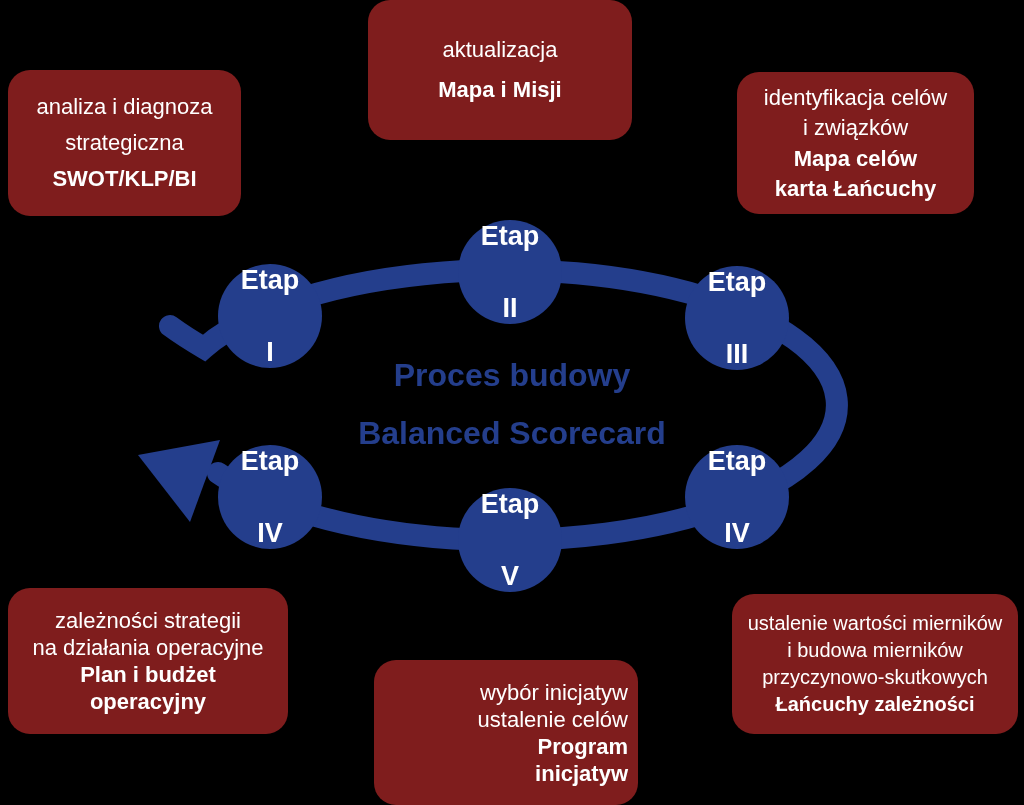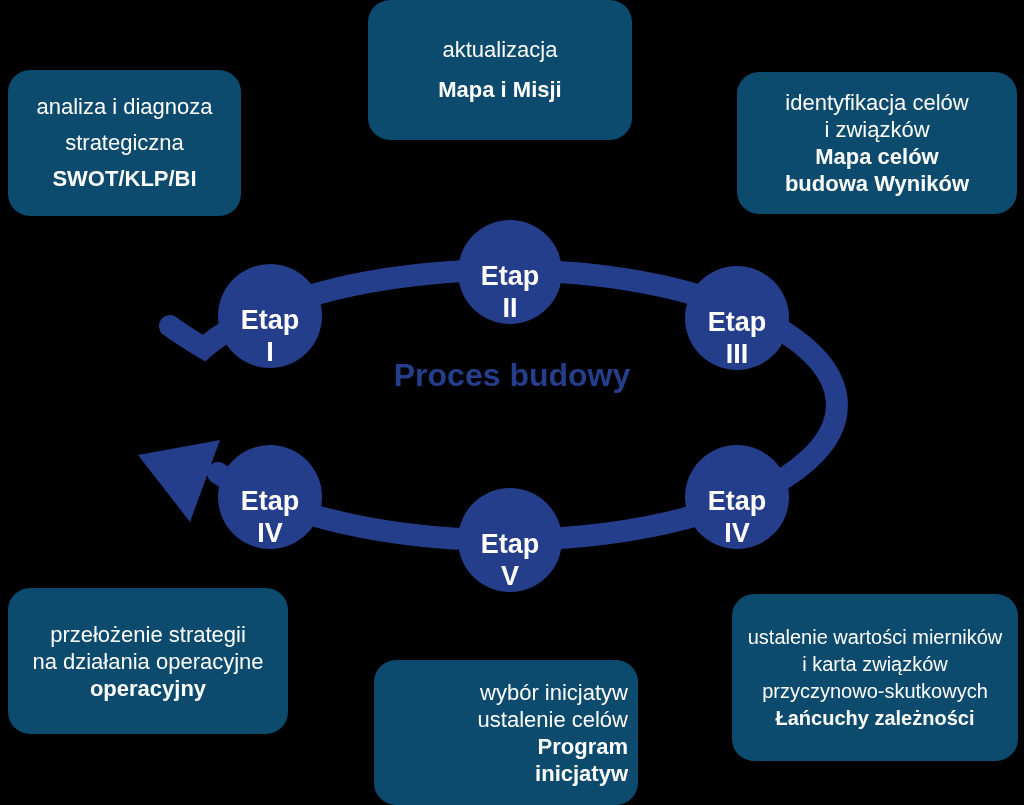--- a/index.html
+++ b/index.html
@@ -10,59 +10,59 @@
     background: #000000;
     overflow: hidden;
     font-family: "Liberation Sans", sans-serif;
   }
   .layer-svg { position: absolute; left: 0; top: 0; z-index: 1; }
 
   
   .box {
     position: absolute;
     z-index: 2;
-    background: #0c4a6e;
+    background: #7f1d1d;
     border-radius: 22px;
     color: #ffffff;
     display: flex;
     flex-direction: column;
     align-items: center;
     justify-content: center;
     text-align: center;
     font-size: 22px;
     padding: 12px 10px;
     box-sizing: border-box;
   }
   .box .line { font-weight: 400; }
   .box .line.bold { font-weight: 700; }
   .lh40 .line { line-height: 40px; }
   .lh36 .line { line-height: 36px; }
   .lh27 .line { line-height: 27px; }
   .fs20 { font-size: 20px; }
 
   #box-tl { left: 8px;   top: 70px;  width: 233px; height: 146px; }
   #box-tc { left: 368px; top: 0px;   width: 264px; height: 140px; }
-  #box-tr { left: 737px; top: 72px;  width: 280px; height: 142px; }
+  #box-tr { left: 737px; top: 72px;  width: 237px; height: 142px; justify-content: space-between; }
   #box-bl { left: 8px;   top: 588px; width: 280px; height: 146px; }
   #box-bc { left: 374px; top: 660px; width: 264px; height: 145px; align-items: flex-end; }
-  #box-br { left: 732px; top: 594px; width: 286px; height: 167px; }
+  #box-br { left: 732px; top: 594px; width: 286px; height: 140px; }
 
   
   .stage {
     position: absolute;
     z-index: 3;
     width: 104px;
     height: 104px;
     border-radius: 50%;
     background: #243E8C;
     color: #ffffff;
     display: flex;
     flex-direction: column;
     align-items: center;
-    justify-content: flex-end;
+    justify-content: space-between;
     font-weight: 700;
     font-size: 27px;
     line-height: 32px;
     text-align: center;
   }
   #stage-1 { left: 218px; top: 264px; }
   #stage-2 { left: 458px; top: 220px; }
   #stage-3 { left: 685px; top: 266px; }
   #stage-4 { left: 685px; top: 445px; }
   #stage-5 { left: 458px; top: 488px; }
@@ -100,39 +100,40 @@
 
   <div class="box lh40" id="box-tc">
     <div class="line">aktualizacja</div>
     <div class="line bold">Mapa i Misji</div>
   </div>
 
   <div class="box lh27" id="box-tr">
     <div class="line">identyfikacja celów</div>
     <div class="line">i związków</div>
     <div class="line bold">Mapa celów</div>
-    <div class="line bold">budowa Wyników</div>
+    <div class="line bold">karta Łańcuchy</div>
   </div>
 
   <div class="box lh27" id="box-bl">
-    <div class="line">przełożenie strategii</div>
+    <div class="line">zależności strategii</div>
     <div class="line">na działania operacyjne</div>
+    <div class="line bold">Plan i budżet</div>
     <div class="line bold">operacyjny</div>
   </div>
 
   <div class="box lh27" id="box-bc">
     <div class="line">wybór inicjatyw</div>
     <div class="line">ustalenie celów</div>
     <div class="line bold">Program</div>
     <div class="line bold">inicjatyw</div>
   </div>
 
   <div class="box lh27 fs20" id="box-br">
     <div class="line">ustalenie wartości mierników</div>
-    <div class="line">i karta związków</div>
+    <div class="line">i budowa mierników</div>
     <div class="line">przyczynowo-skutkowych</div>
     <div class="line bold">Łańcuchy zależności</div>
   </div>
 
   <div class="stage" id="stage-1">
     <div>Etap</div>
     <div>I</div>
   </div>
   <div class="stage" id="stage-2">
     <div>Etap</div>
@@ -150,15 +151,16 @@
     <div>Etap</div>
     <div>V</div>
   </div>
   <div class="stage" id="stage-6">
     <div>Etap</div>
     <div>IV</div>
   </div>
 
   <div class="title">
     <div>Proces budowy</div>
+    <div>Balanced Scorecard</div>
   </div>
 
 </div>
 
 </body></html>

